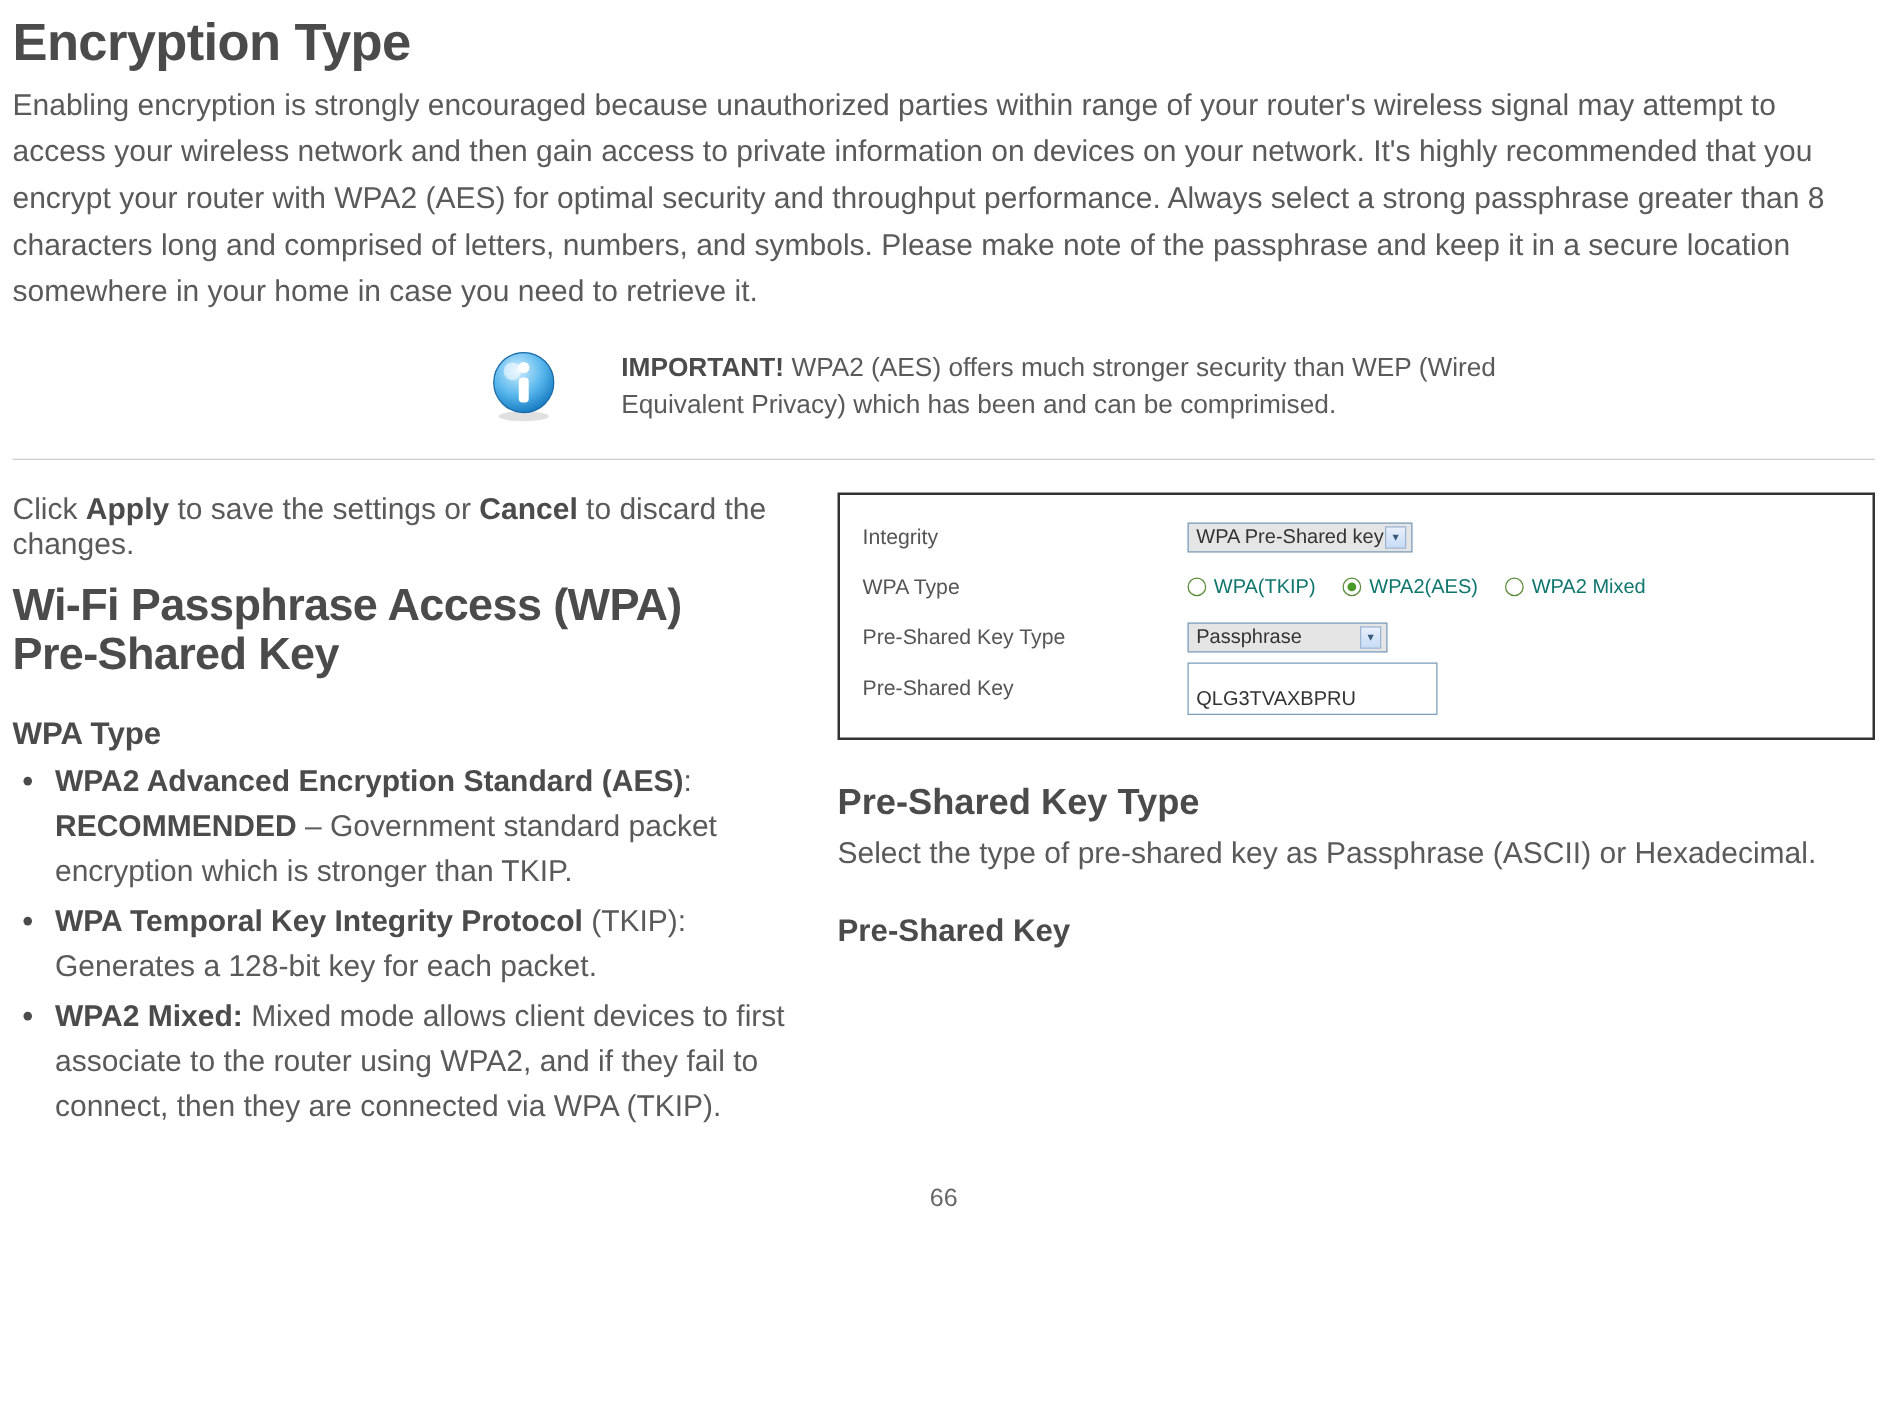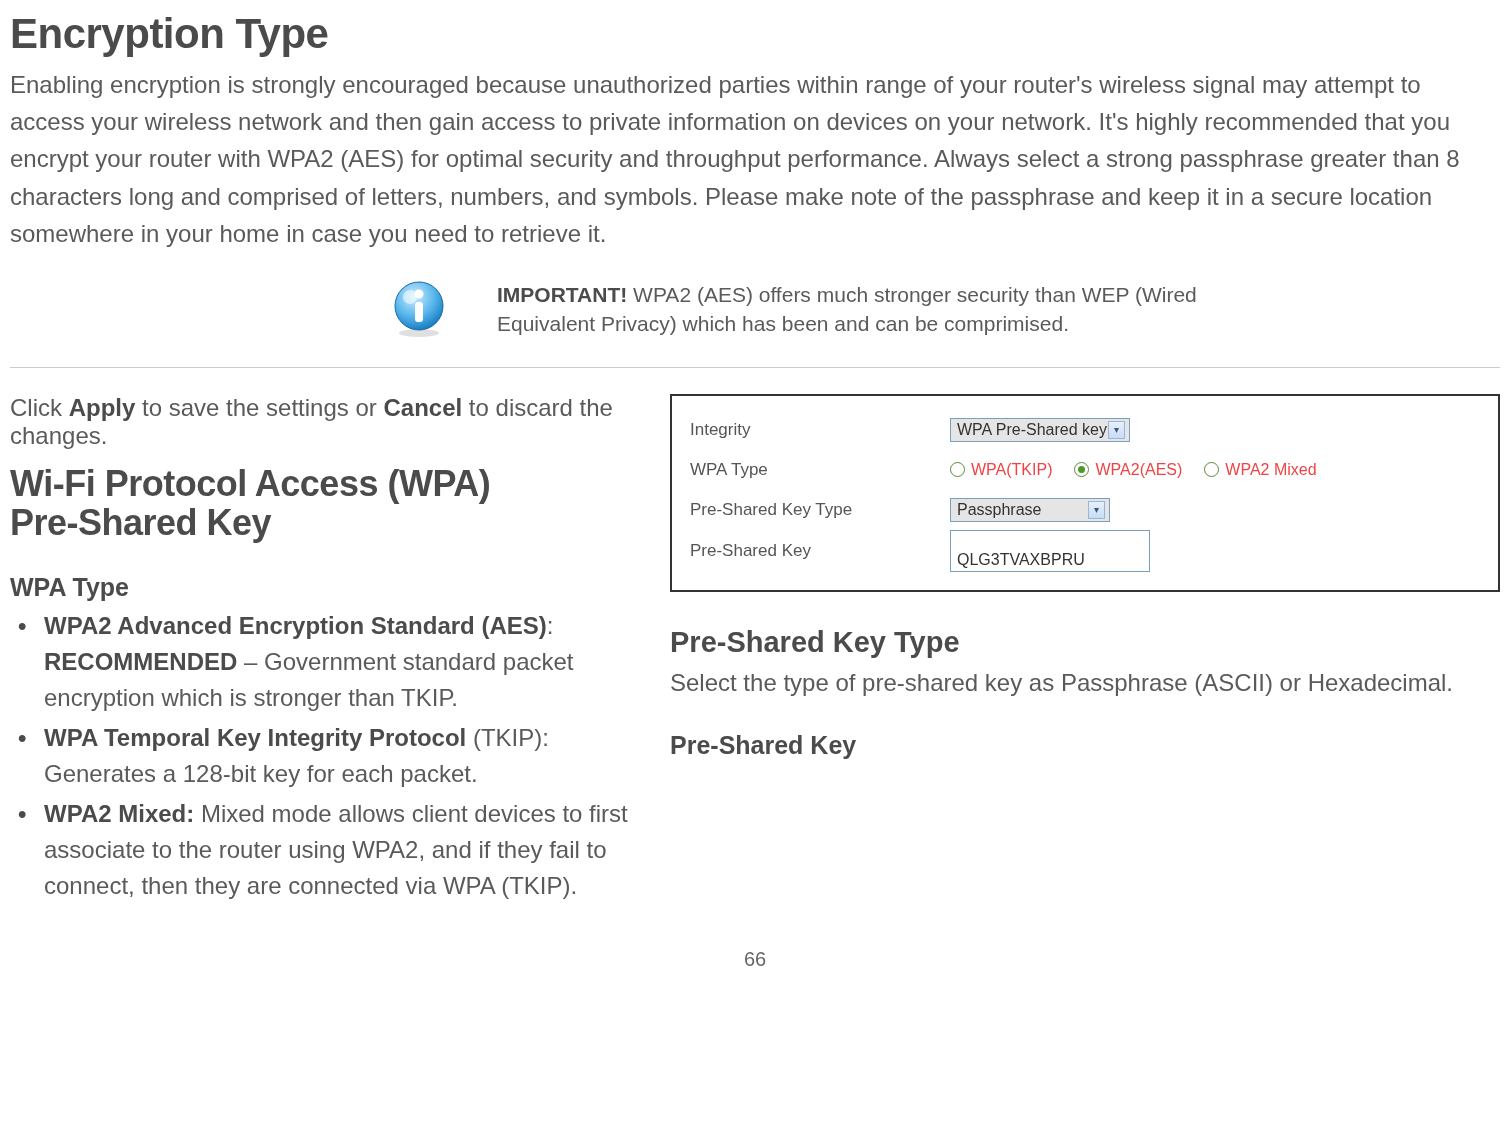--- a/index.html
+++ b/index.html
@@ -139,21 +139,21 @@
     }
     .textinput {
       background: #fff;
       border: 1px solid #7a9ebd;
       padding: 20px 6px;
       font-size: 16px;
       color: #333;
       min-width: 200px;
       height: 36px;
     }
-    .radio-opt { display: inline-flex; align-items: center; gap: 6px; font-size: 16px; color: #ef4444; }
+    .radio-opt { display: inline-flex; align-items: center; gap: 6px; font-size: 16px; color: #0f766e; }
     .radio-circle {
       width: 15px; height: 15px; border-radius: 50%;
       border: 1.5px solid #5a8a3a; background: #fff;
       display: inline-flex; align-items: center; justify-content: center;
     }
     .radio-circle.checked::after {
       content: ""; width: 7px; height: 7px; border-radius: 50%; background: #4a9a2a;
     }
     h3.psk-title {
       font-size: 29px;
@@ -199,21 +199,21 @@
 
 <hr class="divider">
 
 <div class="columns">
   <div class="col-left">
     <p class="click-line">
       <span>Click </span><span class="bold">Apply</span><span> to save the settings or </span><span class="bold">Cancel</span><span> to discard the changes.</span>
     </p>
 
     <h2 class="section-title">
-      <span>Wi-Fi Protocol Access (WPA)</span><br>
+      <span>Wi-Fi Passphrase Access (WPA)</span><br>
       <span>Pre-Shared Key</span>
     </h2>
 
     <h3 class="subsection">WPA Type</h3>
     <ul class="bullets">
       <li>
         <span class="bold">WPA2 Advanced Encryption Standard (AES)</span><span>: </span><span class="bold">RECOMMENDED</span><span> – Government standard packet encryption which is stronger than TKIP.</span>
       </li>
       <li>
         <span class="bold">WPA Temporal Key Integrity Protocol</span><span> (TKIP): Generates a 128-bit key for each packet.</span>

